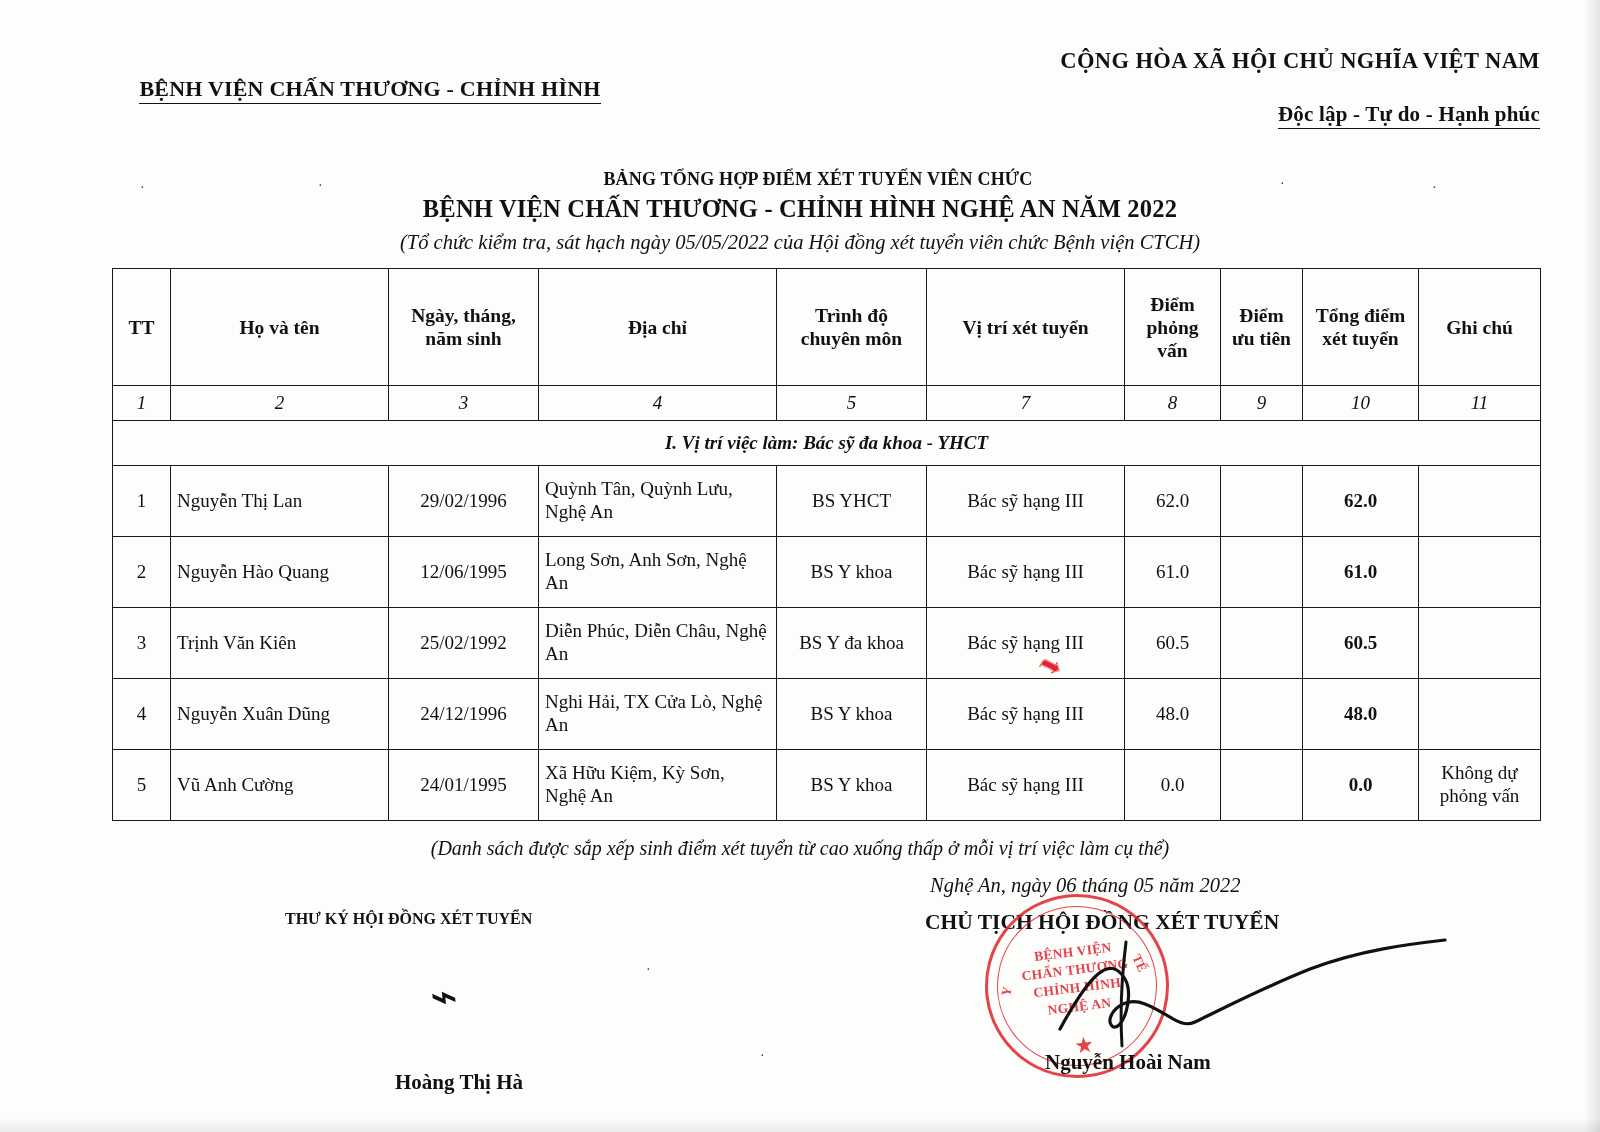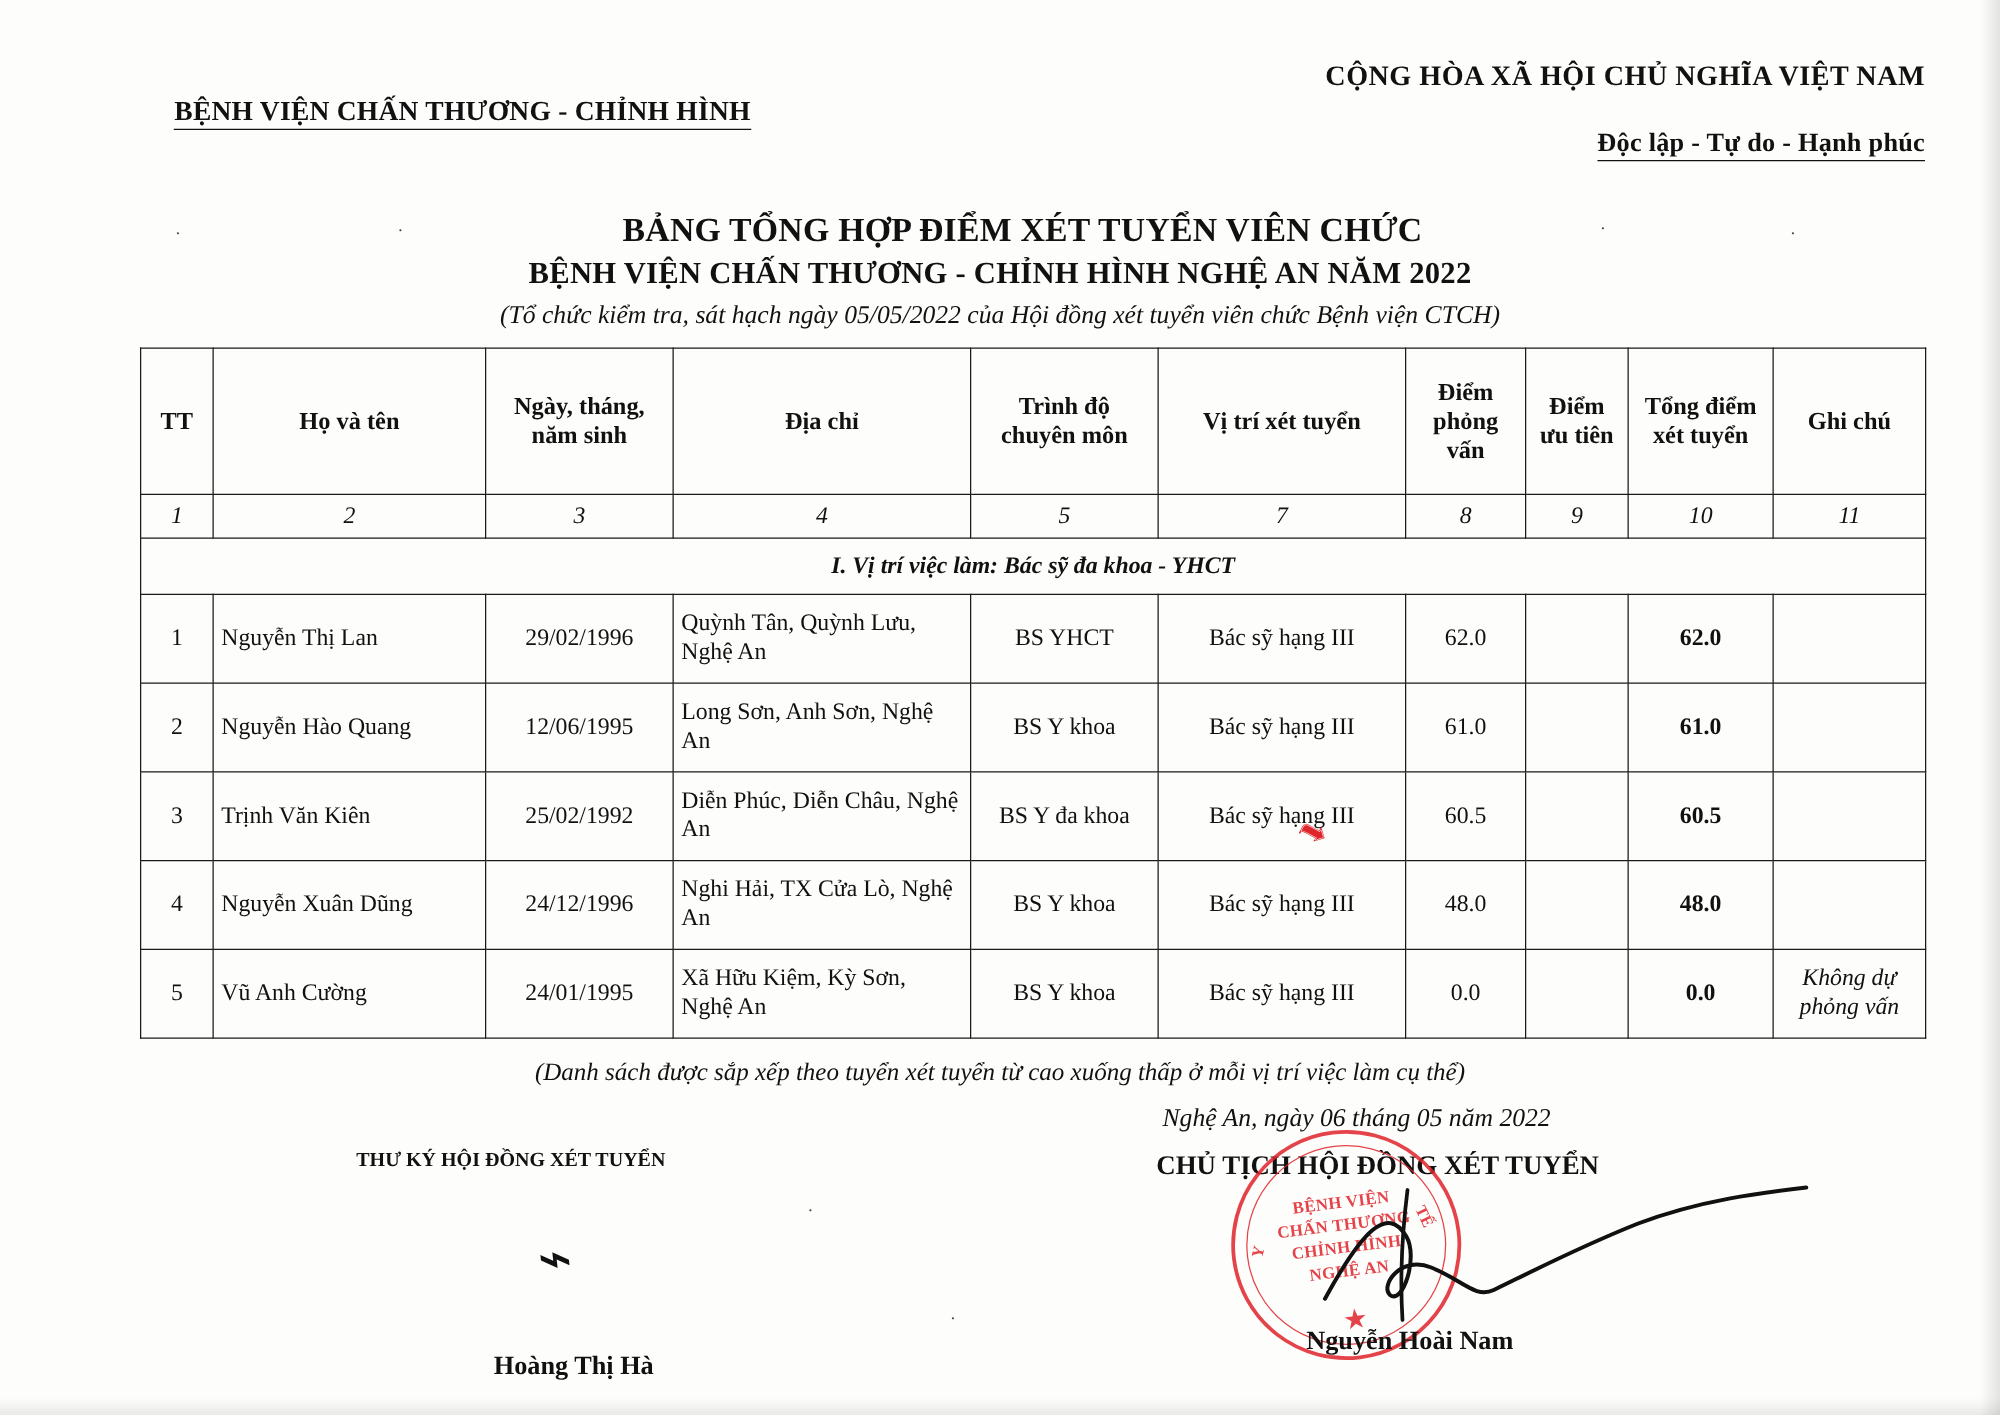--- a/index.html
+++ b/index.html
@@ -76,21 +76,21 @@
     border-bottom: 1.6px solid #111;
     padding-bottom: 1px;
     margin-top: 22px;
   }
 
   .title-block {
     text-align: center;
     margin-top: 40px;
   }
   .title-1 {
-    font-size: 27px;
+    font-size: 18px;
     font-weight: bold;
     letter-spacing: 0.2px;
     padding-left: 36px;
   }
   .title-2 {
     font-size: 24.5px;
     font-weight: bold;
     margin-top: 5px;
     letter-spacing: 0.2px;
   }
@@ -135,21 +135,21 @@
   }
   td.c-tt { text-align: center; }
   td.c-name { text-align: left; padding-left: 10px; }
   td.c-dob { text-align: center; }
   td.c-addr { text-align: left; line-height: 1.2; }
   td.c-edu { text-align: center; }
   td.c-pos { text-align: center; }
   td.c-score { text-align: center; }
   td.c-prio { text-align: center; }
   td.c-total { text-align: center; font-weight: bold; }
-  td.c-note { text-align: center; font-style: italic; font-size: 18.5px; line-height: 1.2; }
+  td.c-note { text-align: center; font-size: 18.5px; line-height: 1.2; }
   tr.data-row td { height: 62px; }
 
   .note-line {
     text-align: center;
     font-style: italic;
     font-size: 20px;
     margin-top: 16px;
   }
 
   .sign-area {
@@ -406,21 +406,21 @@
         <td class="c-edu">BS Y khoa</td>
         <td class="c-pos">Bác sỹ hạng III</td>
         <td class="c-score">0.0</td>
         <td class="c-prio"></td>
         <td class="c-total">0.0</td>
         <td class="c-note">Không dự phỏng vấn</td>
       </tr>
     </tbody>
   </table>
 
-  <div class="note-line">(Danh sách được sắp xếp theo tuyển xét tuyển từ cao xuống thấp ở mỗi vị trí việc làm cụ thể)</div>
+  <div class="note-line">(Danh sách được sắp xếp sinh điểm xét tuyển từ cao xuống thấp ở mỗi vị trí việc làm cụ thể)</div>
 
   <div class="sign-area">
     <div class="sign-date">Nghệ An, ngày 06 tháng 05 năm 2022</div>
     <div class="sign-left-title">THƯ KÝ HỘI ĐỒNG XÉT TUYỂN</div>
     <div class="sign-right-title">CHỦ TỊCH HỘI ĐỒNG XÉT TUYỂN</div>
 
     <div class="sig-left-mark">⌁</div>
     <div class="sign-left-name">Hoàng Thị Hà</div>
 
     <div class="stamp">

